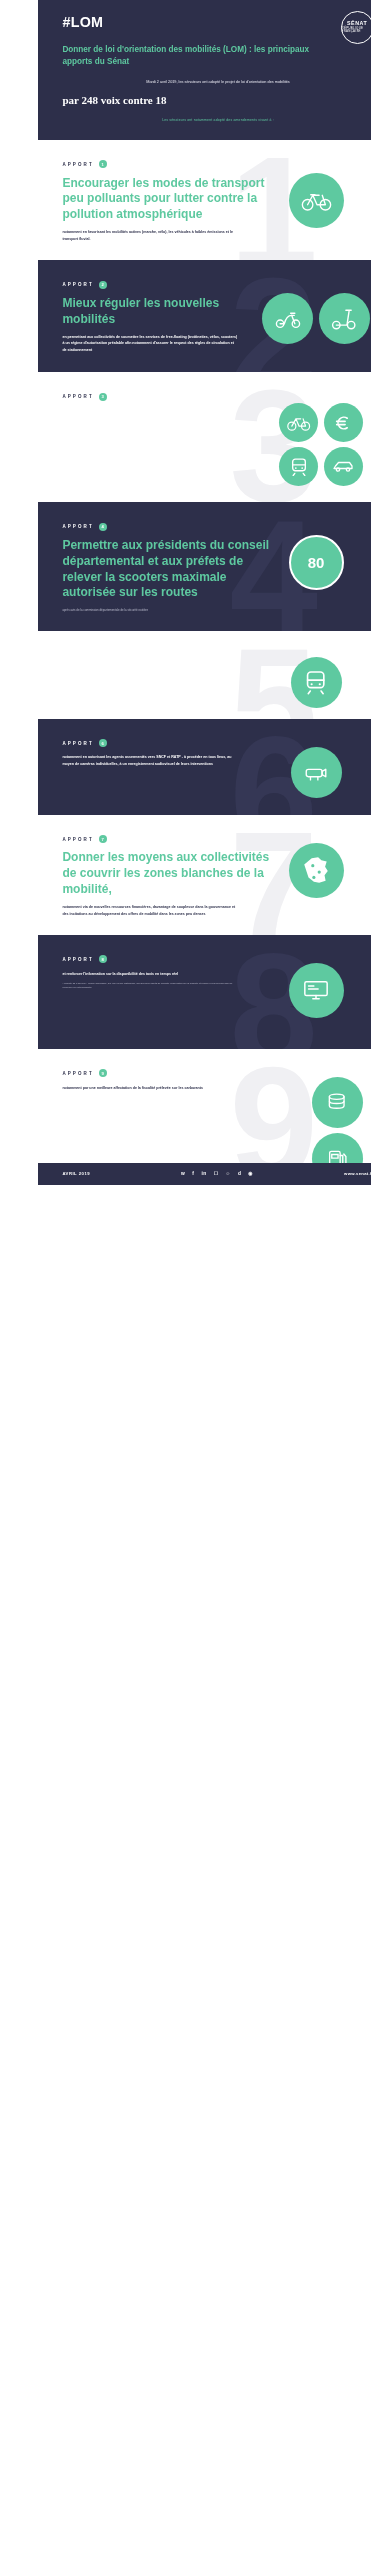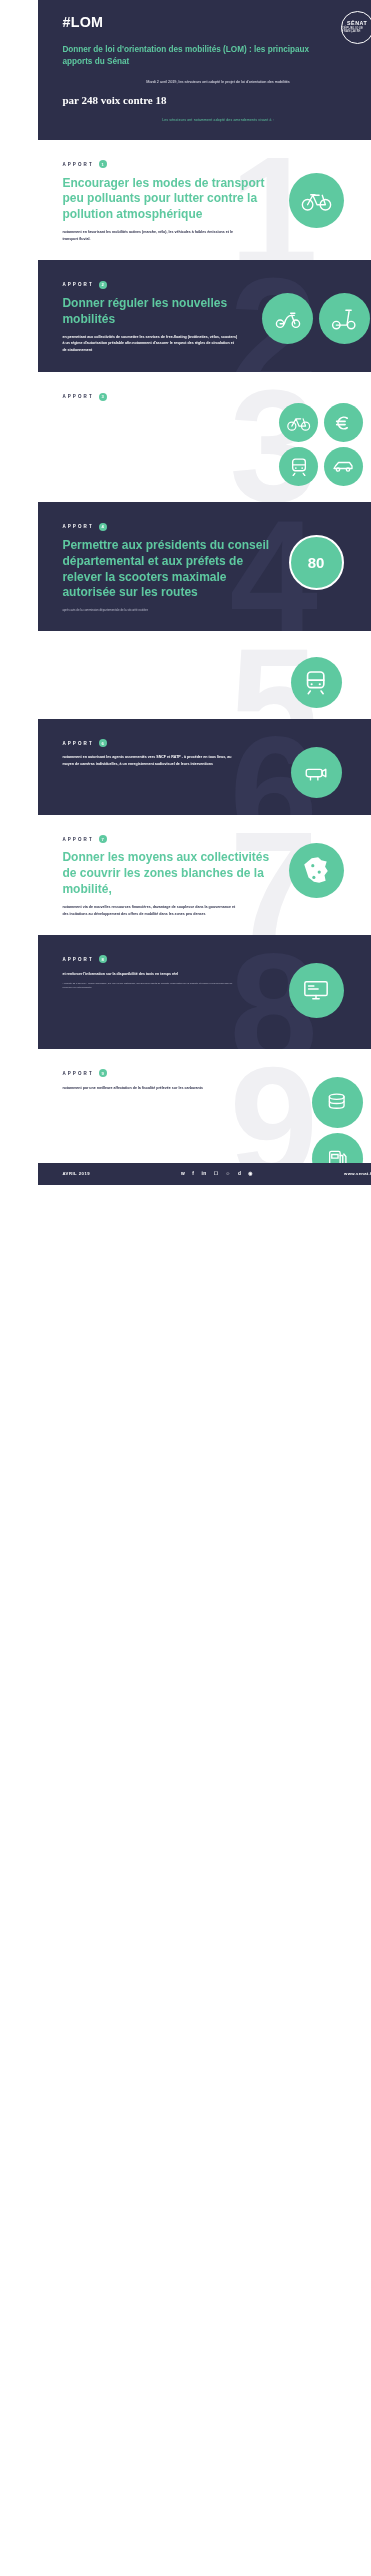--- a/index.html
+++ b/index.html
@@ -259,21 +259,21 @@
           <path d="M10 36 h20 M30 36 L34 10" stroke-linecap="round"></path>
           <path d="M28 8 h10" stroke-linecap="round"></path>
         </svg>
       </div>
     </div>
     <div class="sec-inner">
       <div class="apport-tag">
         <span class="word">APPORT</span>
         <span class="num">2</span>
       </div>
-      <div class="sec-title">Donner réguler les nouvelles mobilités</div>
+      <div class="sec-title">Mieux réguler les nouvelles mobilités</div>
       <div class="sec-body">en permettant aux collectivités de soumettre les services de free-floating (trottinettes, vélos, scooters) à un régime d'autorisation préalable afin notamment d'assurer le respect des règles de circulation et de stationnement</div>
     </div>
   </div>
 
   <div class="section light" style="min-height:130px;">
     <div class="ghost">3</div>
     <div class="illus" style="width:112px;top:31px;">
       <div class="circ">
         <svg width="23.4" height="17" viewBox="0 0 58 42" fill="none" stroke="#fff" stroke-width="3">
           <circle cx="12" cy="30" r="10"></circle>

